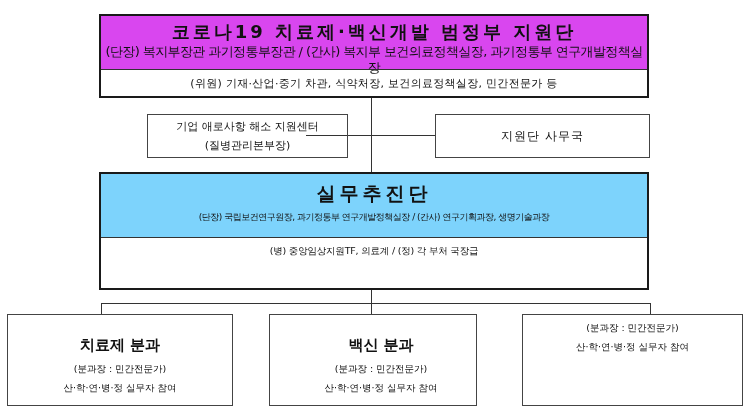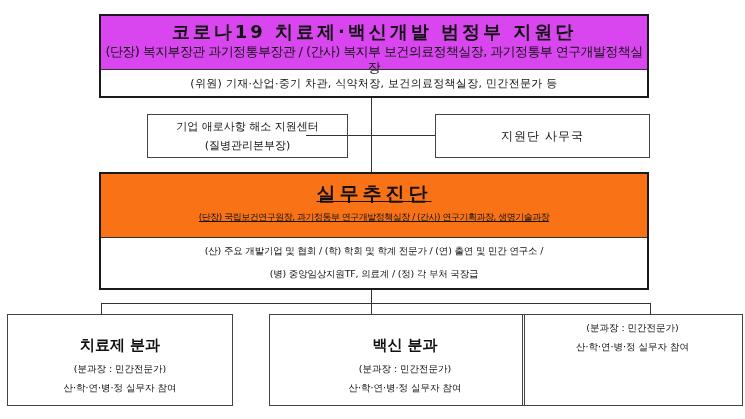--- a/index.html
+++ b/index.html
@@ -19,34 +19,34 @@
                 font-size: 11px; letter-spacing: 0.3px; line-height: 27px; }
 
     
     #support-left { left: 105px; top: 114px; width: 201px; height: 44px; border: 1px solid #444;
                     text-align: center; font-size: 11px; line-height: 19px; padding-top: 2px; margin-left: 42px; }
     #support-right { left: 435px; top: 114px; width: 215px; height: 44px; border: 1px solid #444;
                      text-align: center; font-size: 12px; line-height: 42px; letter-spacing: 1px; }
 
     
     #mid-box { left: 99px; top: 172px; width: 550px; height: 118px; border: 2px solid #1a1a1a; }
-    #mid-head { position: absolute; left: 0; right: 0; top: 0; height: 63px; background: #f97316;
-                border-bottom: 1px solid #333; text-align: center; text-decoration: underline; }
+    #mid-head { position: absolute; left: 0; right: 0; top: 0; height: 63px; background: #7dd3fc;
+                border-bottom: 1px solid #333; text-align: center; }
     #mid-title { font-size: 19px; font-weight: bold; letter-spacing: 4px; margin-top: 6px; line-height: 26px; }
     #mid-sub { font-size: 9px; letter-spacing: -0.5px; line-height: 22px; }
     #mid-foot { position: absolute; left: 0; right: 0; top: 64px; bottom: 0; text-align: center;
                 font-size: 9.5px; line-height: 23px; letter-spacing: -0.2px; padding-top: 1px; }
 
     
     .div-box { top: 314px; height: 92px; border: 1px solid #444; text-align: center; }
     .div-title { font-size: 15px; font-weight: bold; margin-top: 19px; line-height: 22px; }
     .div-chair { font-size: 9.5px; line-height: 20px; margin-top: 3px; }
     .div-part { font-size: 9.5px; line-height: 18px; }
     #div-1 { left: 7px; width: 226px; }
-    #div-2 { left: 269px; width: 256px; padding-left: 16px; }
+    #div-2 { left: 269px; width: 208px; padding-left: 16px; }
     #div-3 { left: 522px; width: 221px; }
   </style>
 </head>
 <body>
 
 <div class="line-v" style="left:371px; top:98px; height:74px;"></div>
 <div class="line-h" style="left:306px; top:135px; width:65px;"></div>
 <div class="line-h" style="left:371px; top:135px; width:64px;"></div>
 <div class="line-v" style="left:371px; top:290px; height:14px;"></div>
 <div class="line-h" style="left:101px; top:303px; width:550px;"></div>
@@ -69,21 +69,20 @@
 <div id="support-right" class="abs">
   <span>지원단 사무국</span>
 </div>
 
 <div id="mid-box" class="abs">
   <div id="mid-head">
     <div id="mid-title">실무추진단</div>
     <div id="mid-sub">(단장) 국립보건연구원장, 과기정통부 연구개발정책실장 / (간사) 연구기획과장, 생명기술과장</div>
   </div>
   <div id="mid-foot">
-    <div>(산) 주요 개발기업 및 협회 / (학) 학회 및 학계 전문가 / (연) 출연 및 민간 연구소 /</div>
     <div>(병) 중앙임상지원TF, 의료계 / (정) 각 부처 국장급</div>
   </div>
 </div>
 
 <div id="div-1" class="abs div-box">
   <div class="div-title">치료제 분과</div>
   <div class="div-chair">(분과장 : 민간전문가)</div>
   <div class="div-part">산·학·연·병·정 실무자 참여</div>
 </div>
 <div id="div-2" class="abs div-box">

